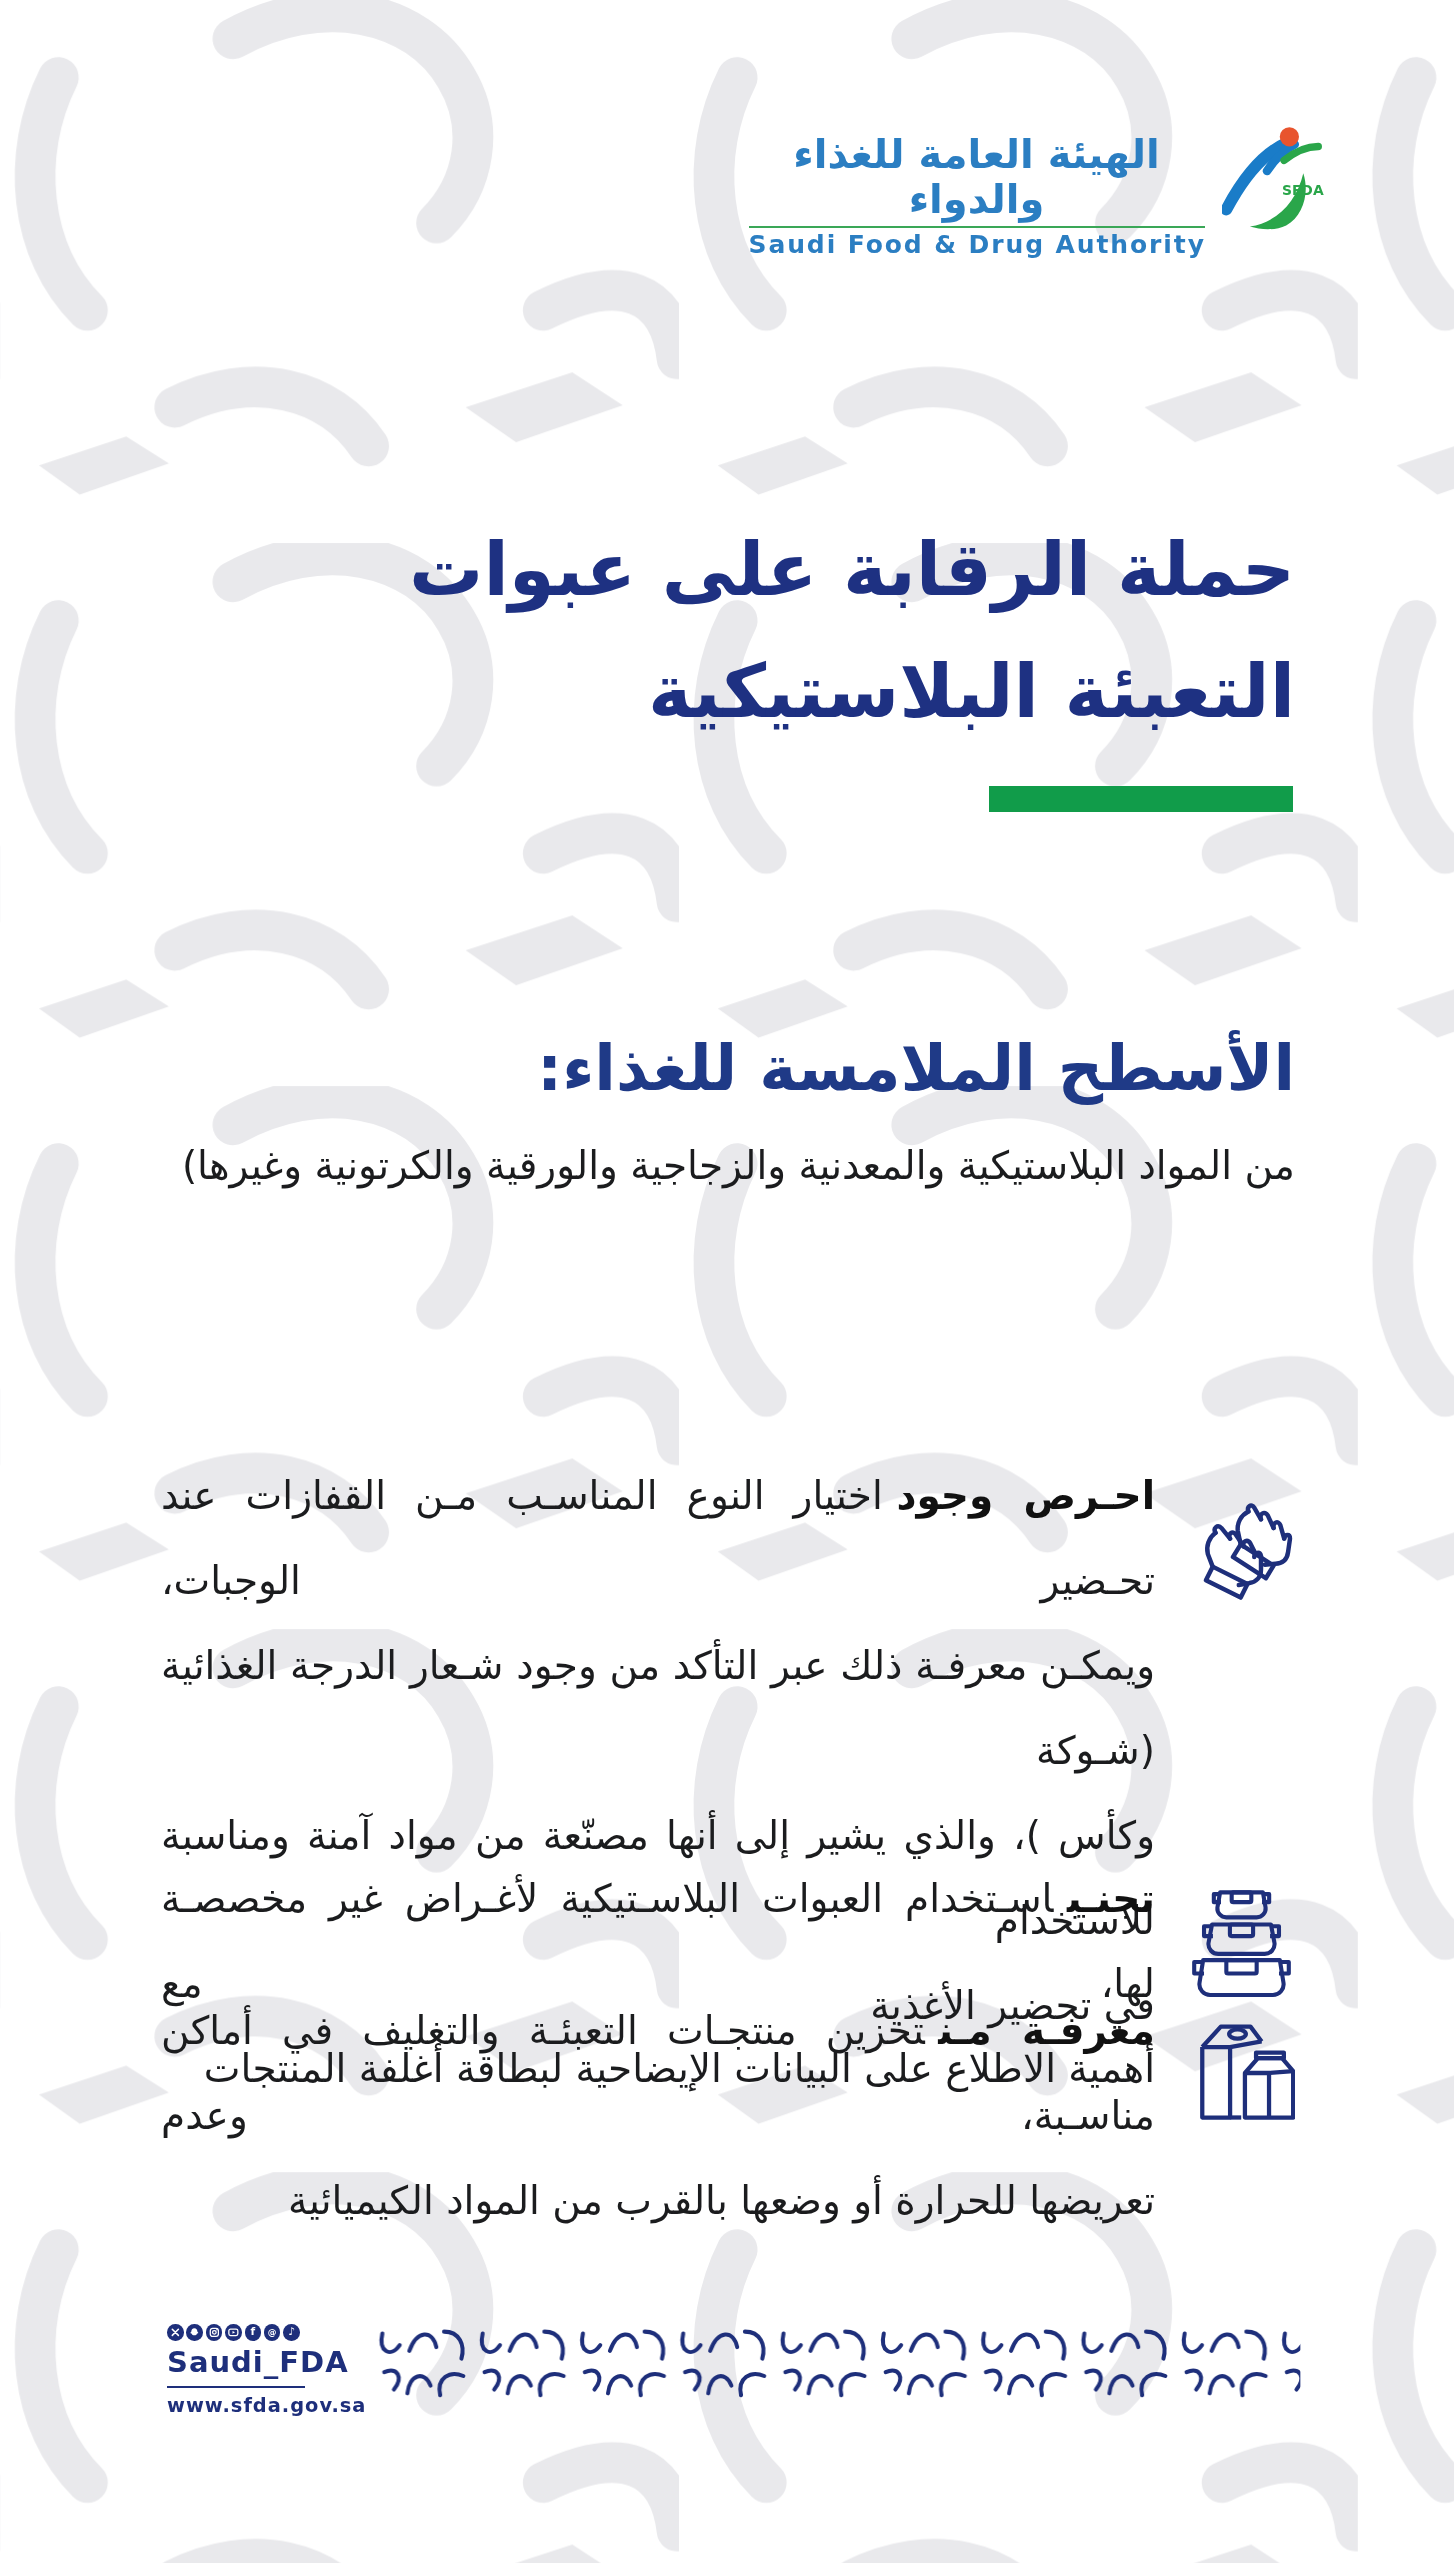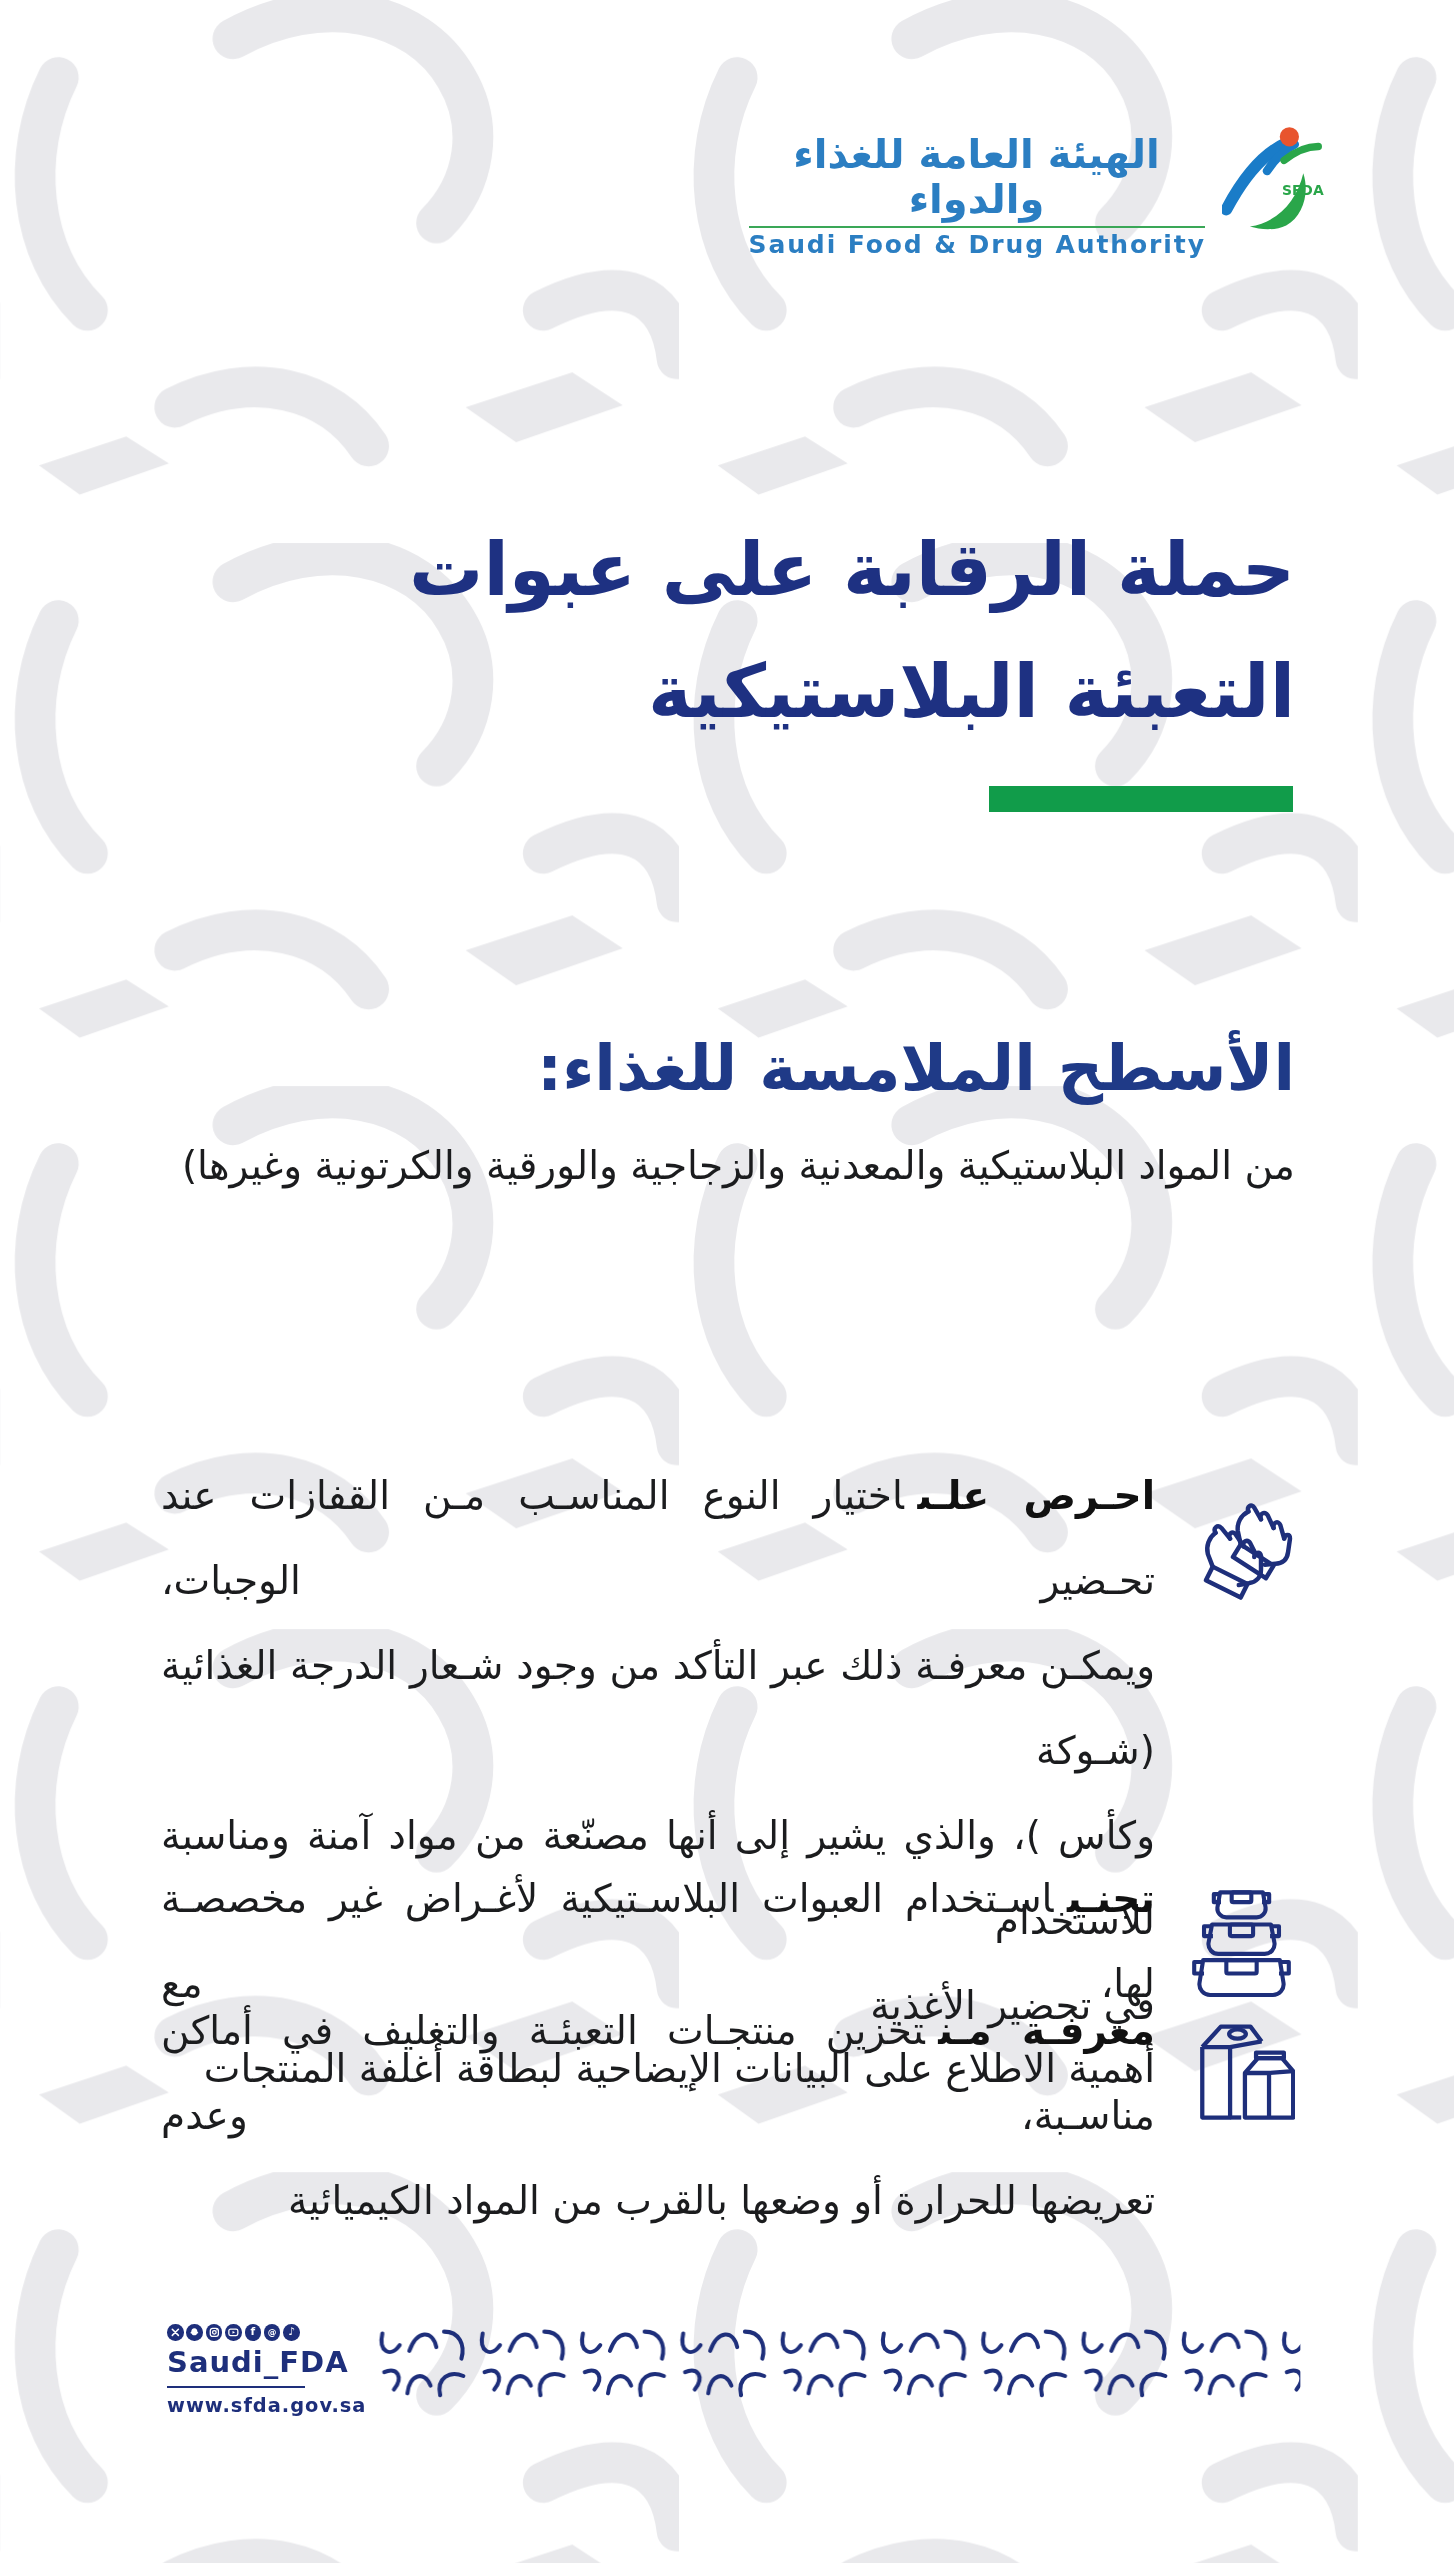--- a/index.html
+++ b/index.html
@@ -122,21 +122,21 @@
           <path d="M33 42 c-3 -5 3 -9 6 -4 l8 12"></path>
           <path d="M47 50 c-2 -5 4 -8 7 -3 l6 12"></path>
           <path d="M58 61 c0 -5 6 -6 7 -1 l0 14 c0 8 -5 13 -12 14 l-11 2"></path>
           <path d="M18 36 c-7 5 -10 14 -8 22 l5 13"></path>
           <path d="M15 71 l36 18 -7 14 -36 -18 z"></path>
         </g>
       </svg>
     </div>
     <div class="tip-text">
       <div class="line justify">
-        <span class="lead">احـرص علـى</span><span>اختيار النوع المناسـب مـن القفازات عند تحـضير الوجبات،</span>
+        <span class="lead">احـرص وجود</span><span>اختيار النوع المناسـب مـن القفازات عند تحـضير الوجبات،</span>
       </div>
       <div class="line justify">ويمكـن معرفـة ذلك عبر التأكد من وجود شـعار الدرجة الغذائية (شـوكة</div>
       <div class="line justify">وكأس )، والذي يشير إلى أنها مصنّعة من مواد آمنة ومناسبة للاستخدام</div>
       <div class="line rightal">في تحضير الأغذية</div>
     </div>
   </div>
 
   <div class="layer tip tip2">
     <div class="tip-icon">
       <svg width="107" height="116" viewBox="0 0 110 130">

